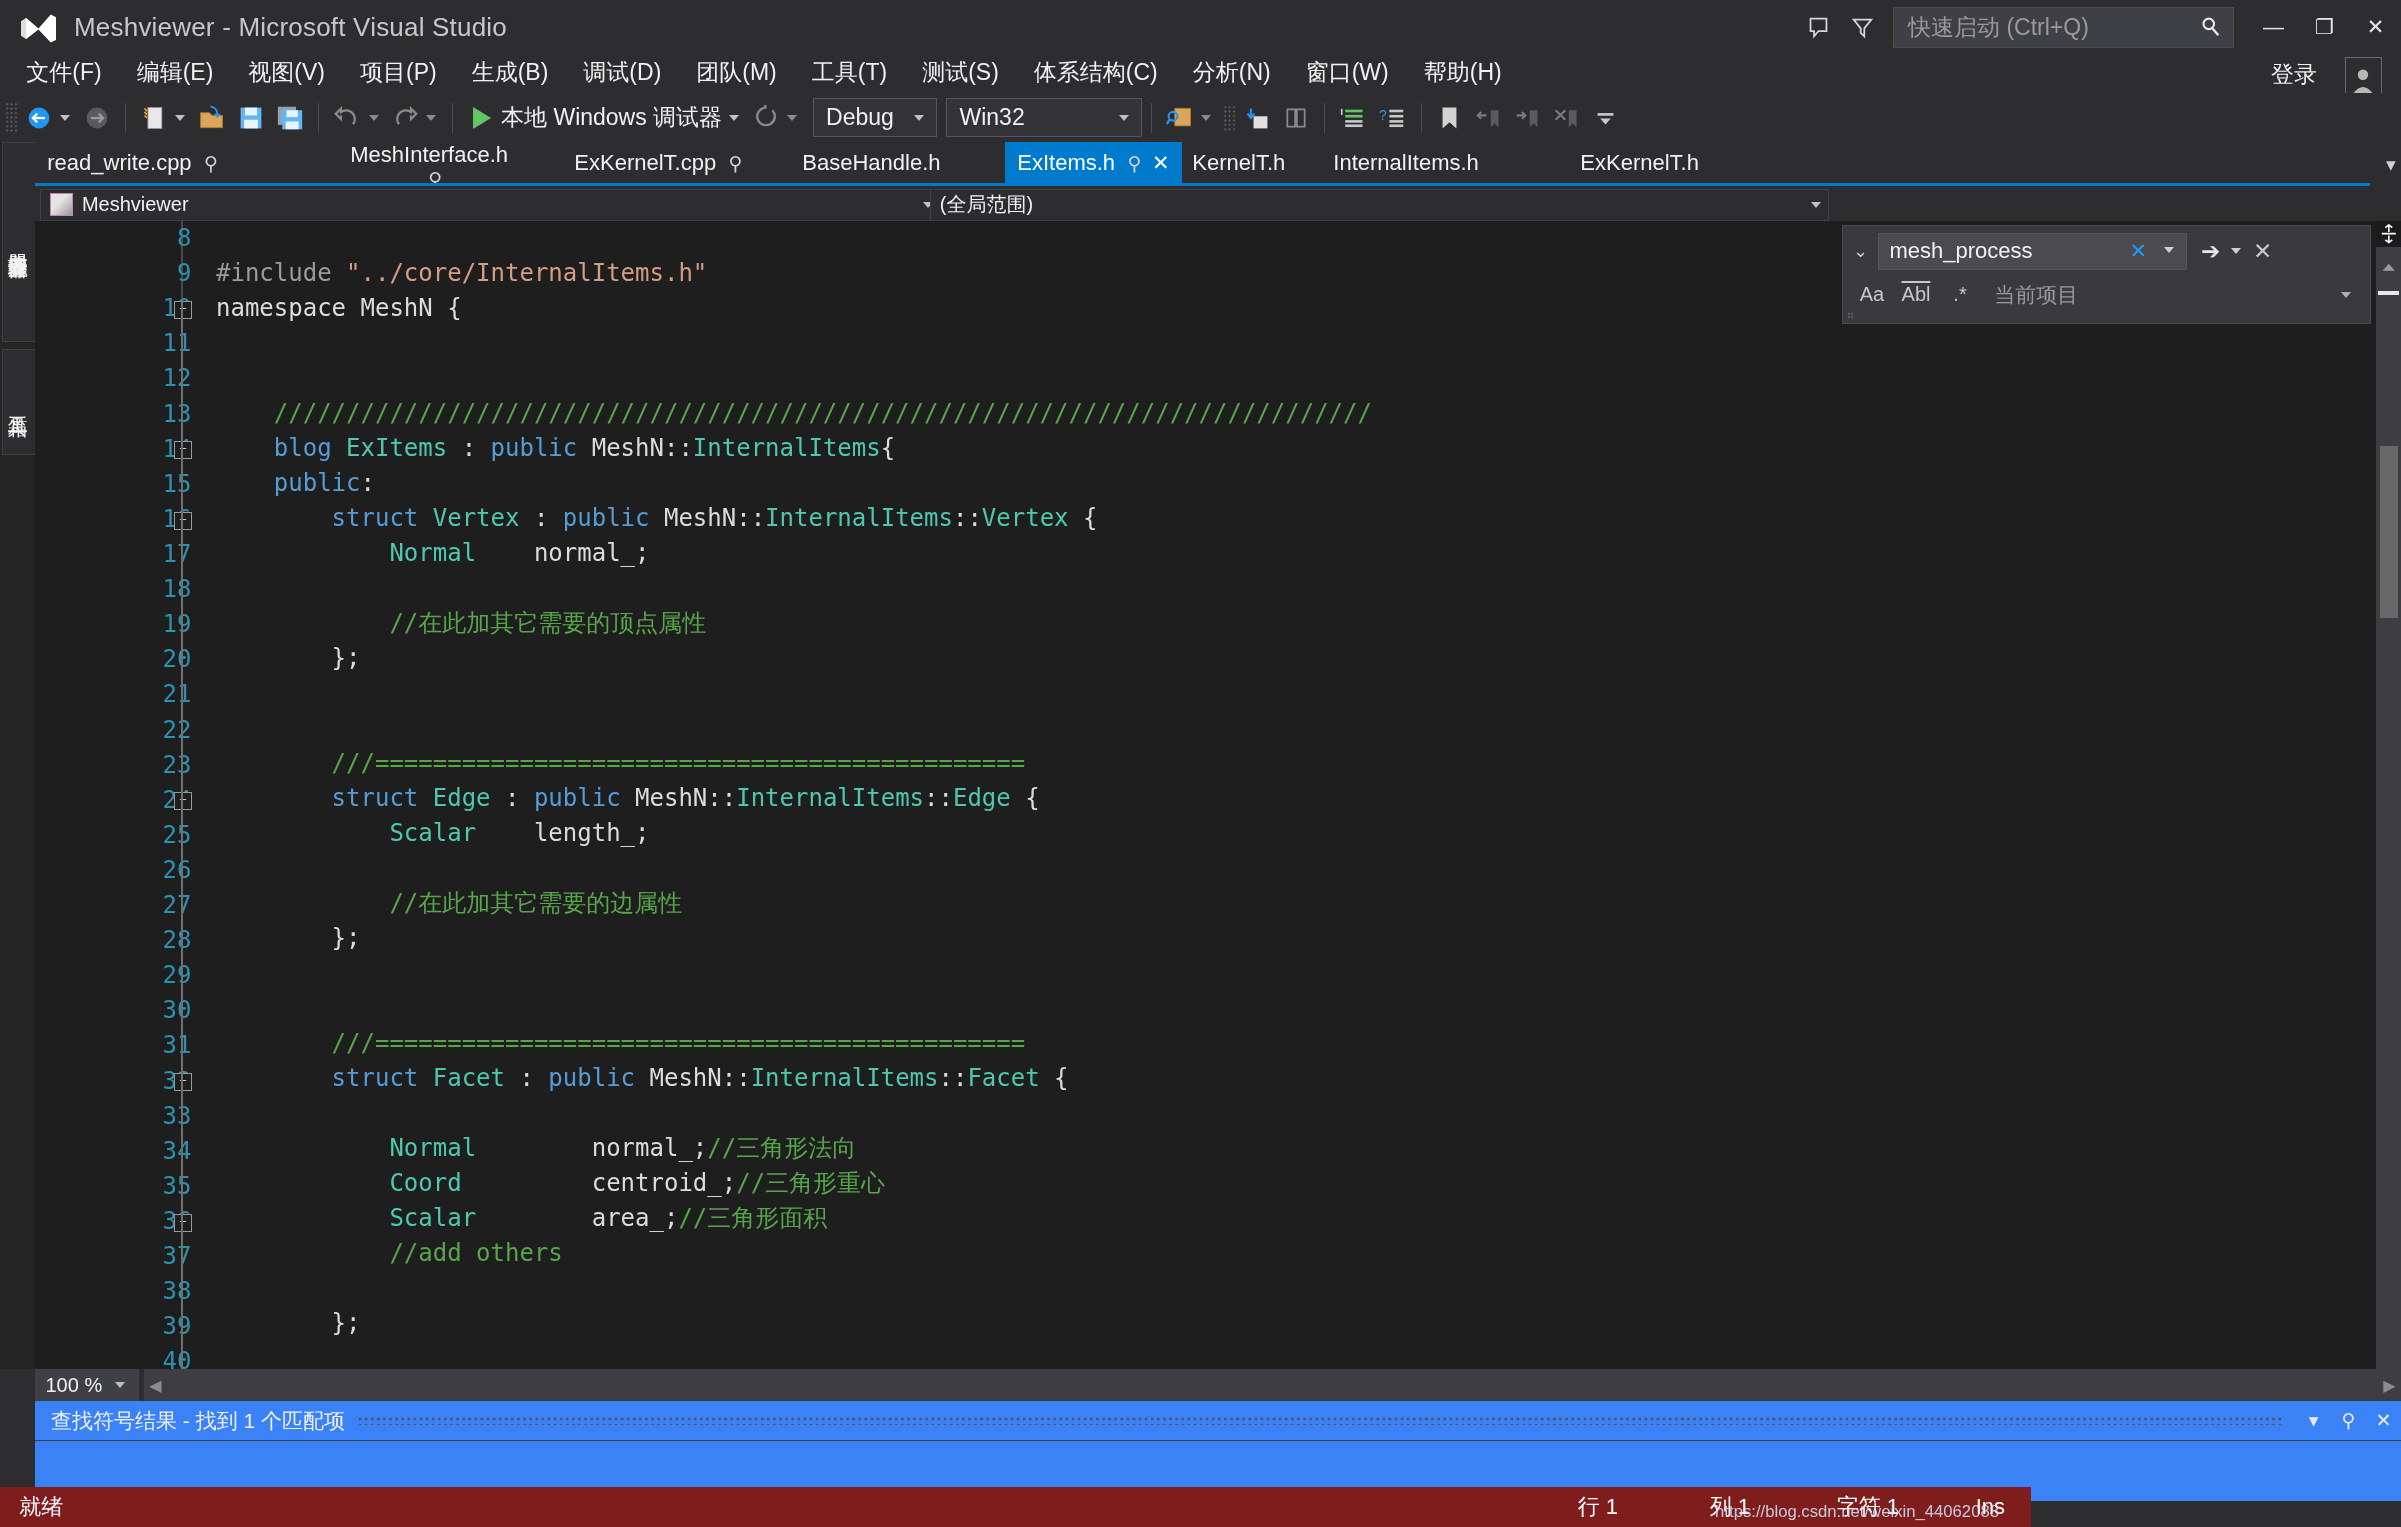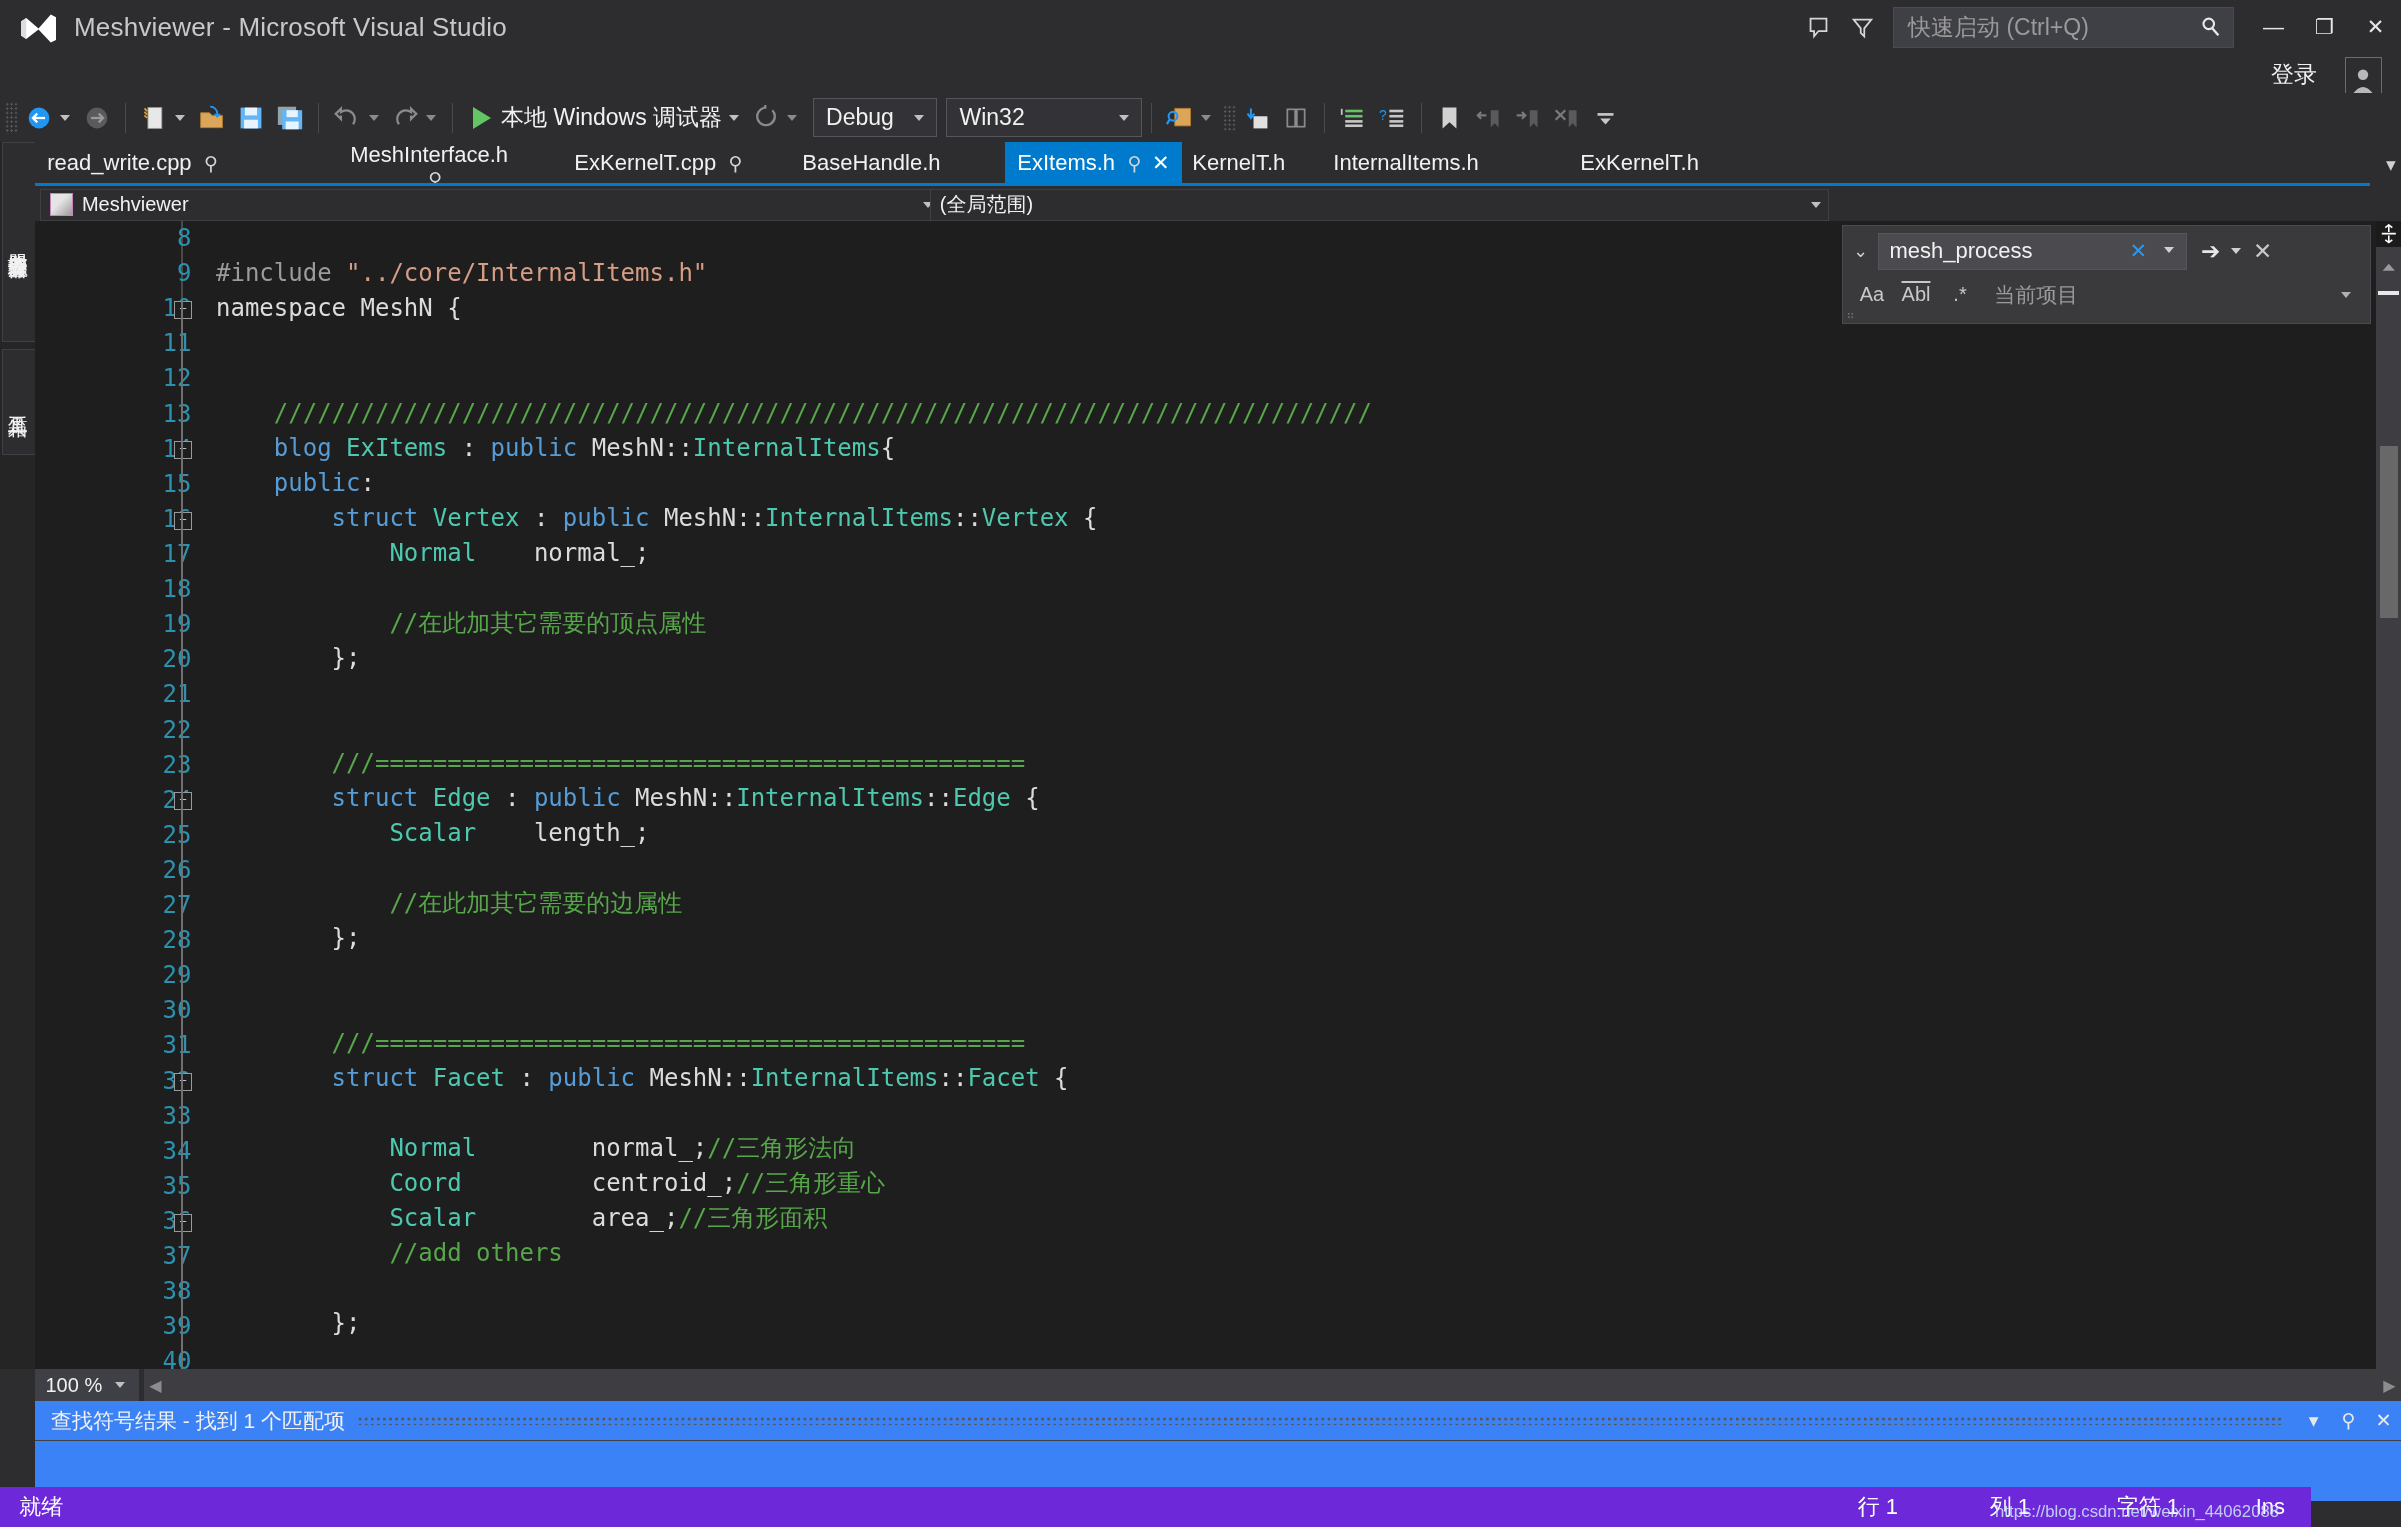--- a/index.html
+++ b/index.html
@@ -150,21 +150,21 @@
      border-bottom:0.9px solid #3f3f46;}
   .panel-title{font-size:21px;color:#f1f1f1;padding-left:16px;white-space:nowrap;}
   .panel-grip{flex:1;height:8.8px;margin:0 12.3px;
      background-image:radial-gradient(#55555c 1.3px,transparent 1.3px);background-size:6.1px 6.1px;}
   .panel-btn{width:35px;text-align:center;color:#e8e8e8;font-size:19.3px;}
   .panel-tabs{position:absolute;left:0;top:40px;height:39px;display:flex;align-items:center;}
   .ptab{font-size:21px;color:#f1f1f1;padding:5.3px 12.3px;margin-left:5.3px;white-space:nowrap;}
   .ptab.active{color:#3aa0e8;border:0.9px solid #4a4a50;background:#252526;}
 
   
-  .statusbar{position:absolute;left:0;bottom:0;width:2311px;height:40px;background:#6d28d9;
+  .statusbar{position:absolute;left:0;bottom:0;width:2031px;height:40px;background:#7f1d1d;
      display:flex;align-items:center;color:#ffffff;font-size:22px;}
   .st-ready{position:absolute;left:19.3px;}
   .st-ln{position:absolute;right:413px;}
   .st-col{position:absolute;right:281px;}
   .st-ch{position:absolute;right:132px;}
   .st-ins{position:absolute;right:26px;}
   .watermark{position:absolute;right:32px;bottom:5.3px;font-size:16.7px;color:#cfe8fb;opacity:.85;
      white-space:nowrap;pointer-events:none;}
 </style>
 </head>
@@ -203,20 +203,35 @@
       <div class="wbtn">
           <span>❐</span>
         </div>
       <div class="wbtn close">
           <span>✕</span>
         </div>
     </div>
   </div>
 
   <div class="menubar">
+    <div class="menu-items" id="menu-items">
+        <div class="menu-item">文件(F)</div>
+        <div class="menu-item">编辑(E)</div>
+        <div class="menu-item">视图(V)</div>
+        <div class="menu-item">项目(P)</div>
+        <div class="menu-item">生成(B)</div>
+        <div class="menu-item">调试(D)</div>
+        <div class="menu-item">团队(M)</div>
+        <div class="menu-item">工具(T)</div>
+        <div class="menu-item">测试(S)</div>
+        <div class="menu-item">体系结构(C)</div>
+        <div class="menu-item">分析(N)</div>
+        <div class="menu-item">窗口(W)</div>
+        <div class="menu-item">帮助(H)</div>
+      </div>
     <div class="signin">登录</div>
     <div class="acct">
       <svg width="26" height="30" viewBox="0 0 30 34">
           <circle cx="15" cy="11" r="6" fill="#b8b8b8"></circle>
           <path d="M4 32 Q15 18 26 32 Z" fill="#b8b8b8"></path>
         </svg>
     </div>
   </div>
 
   <div class="toolbar">

